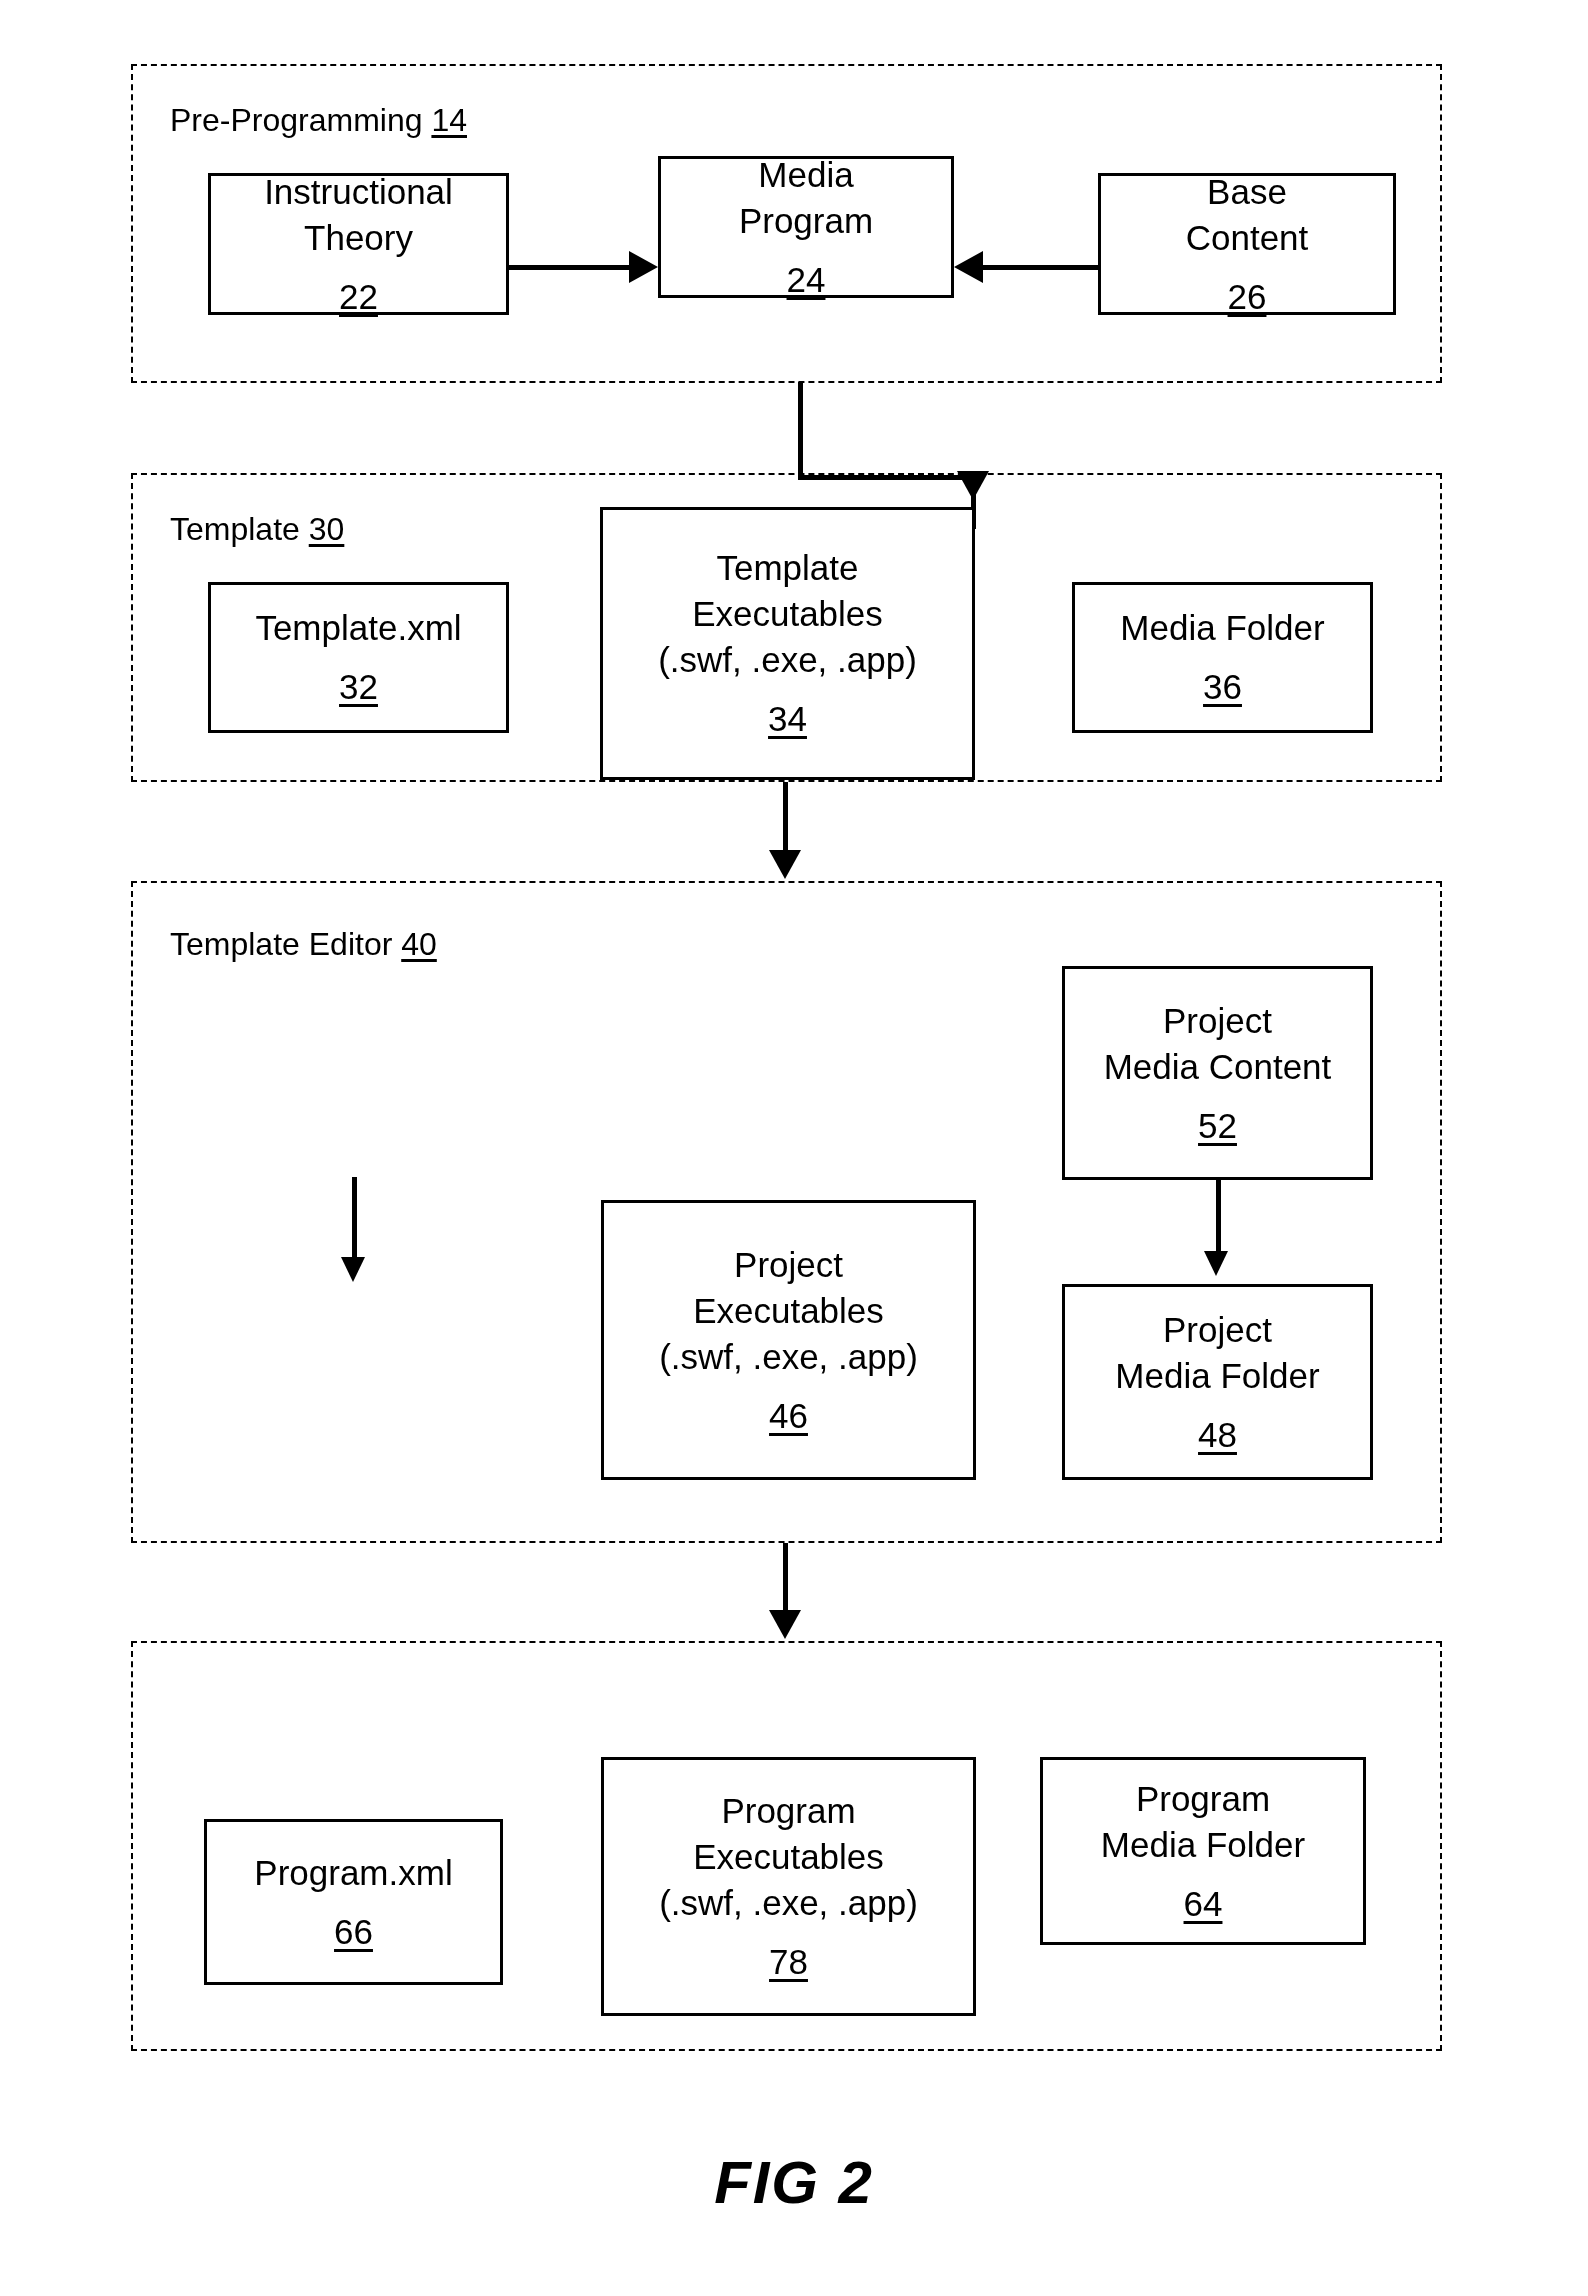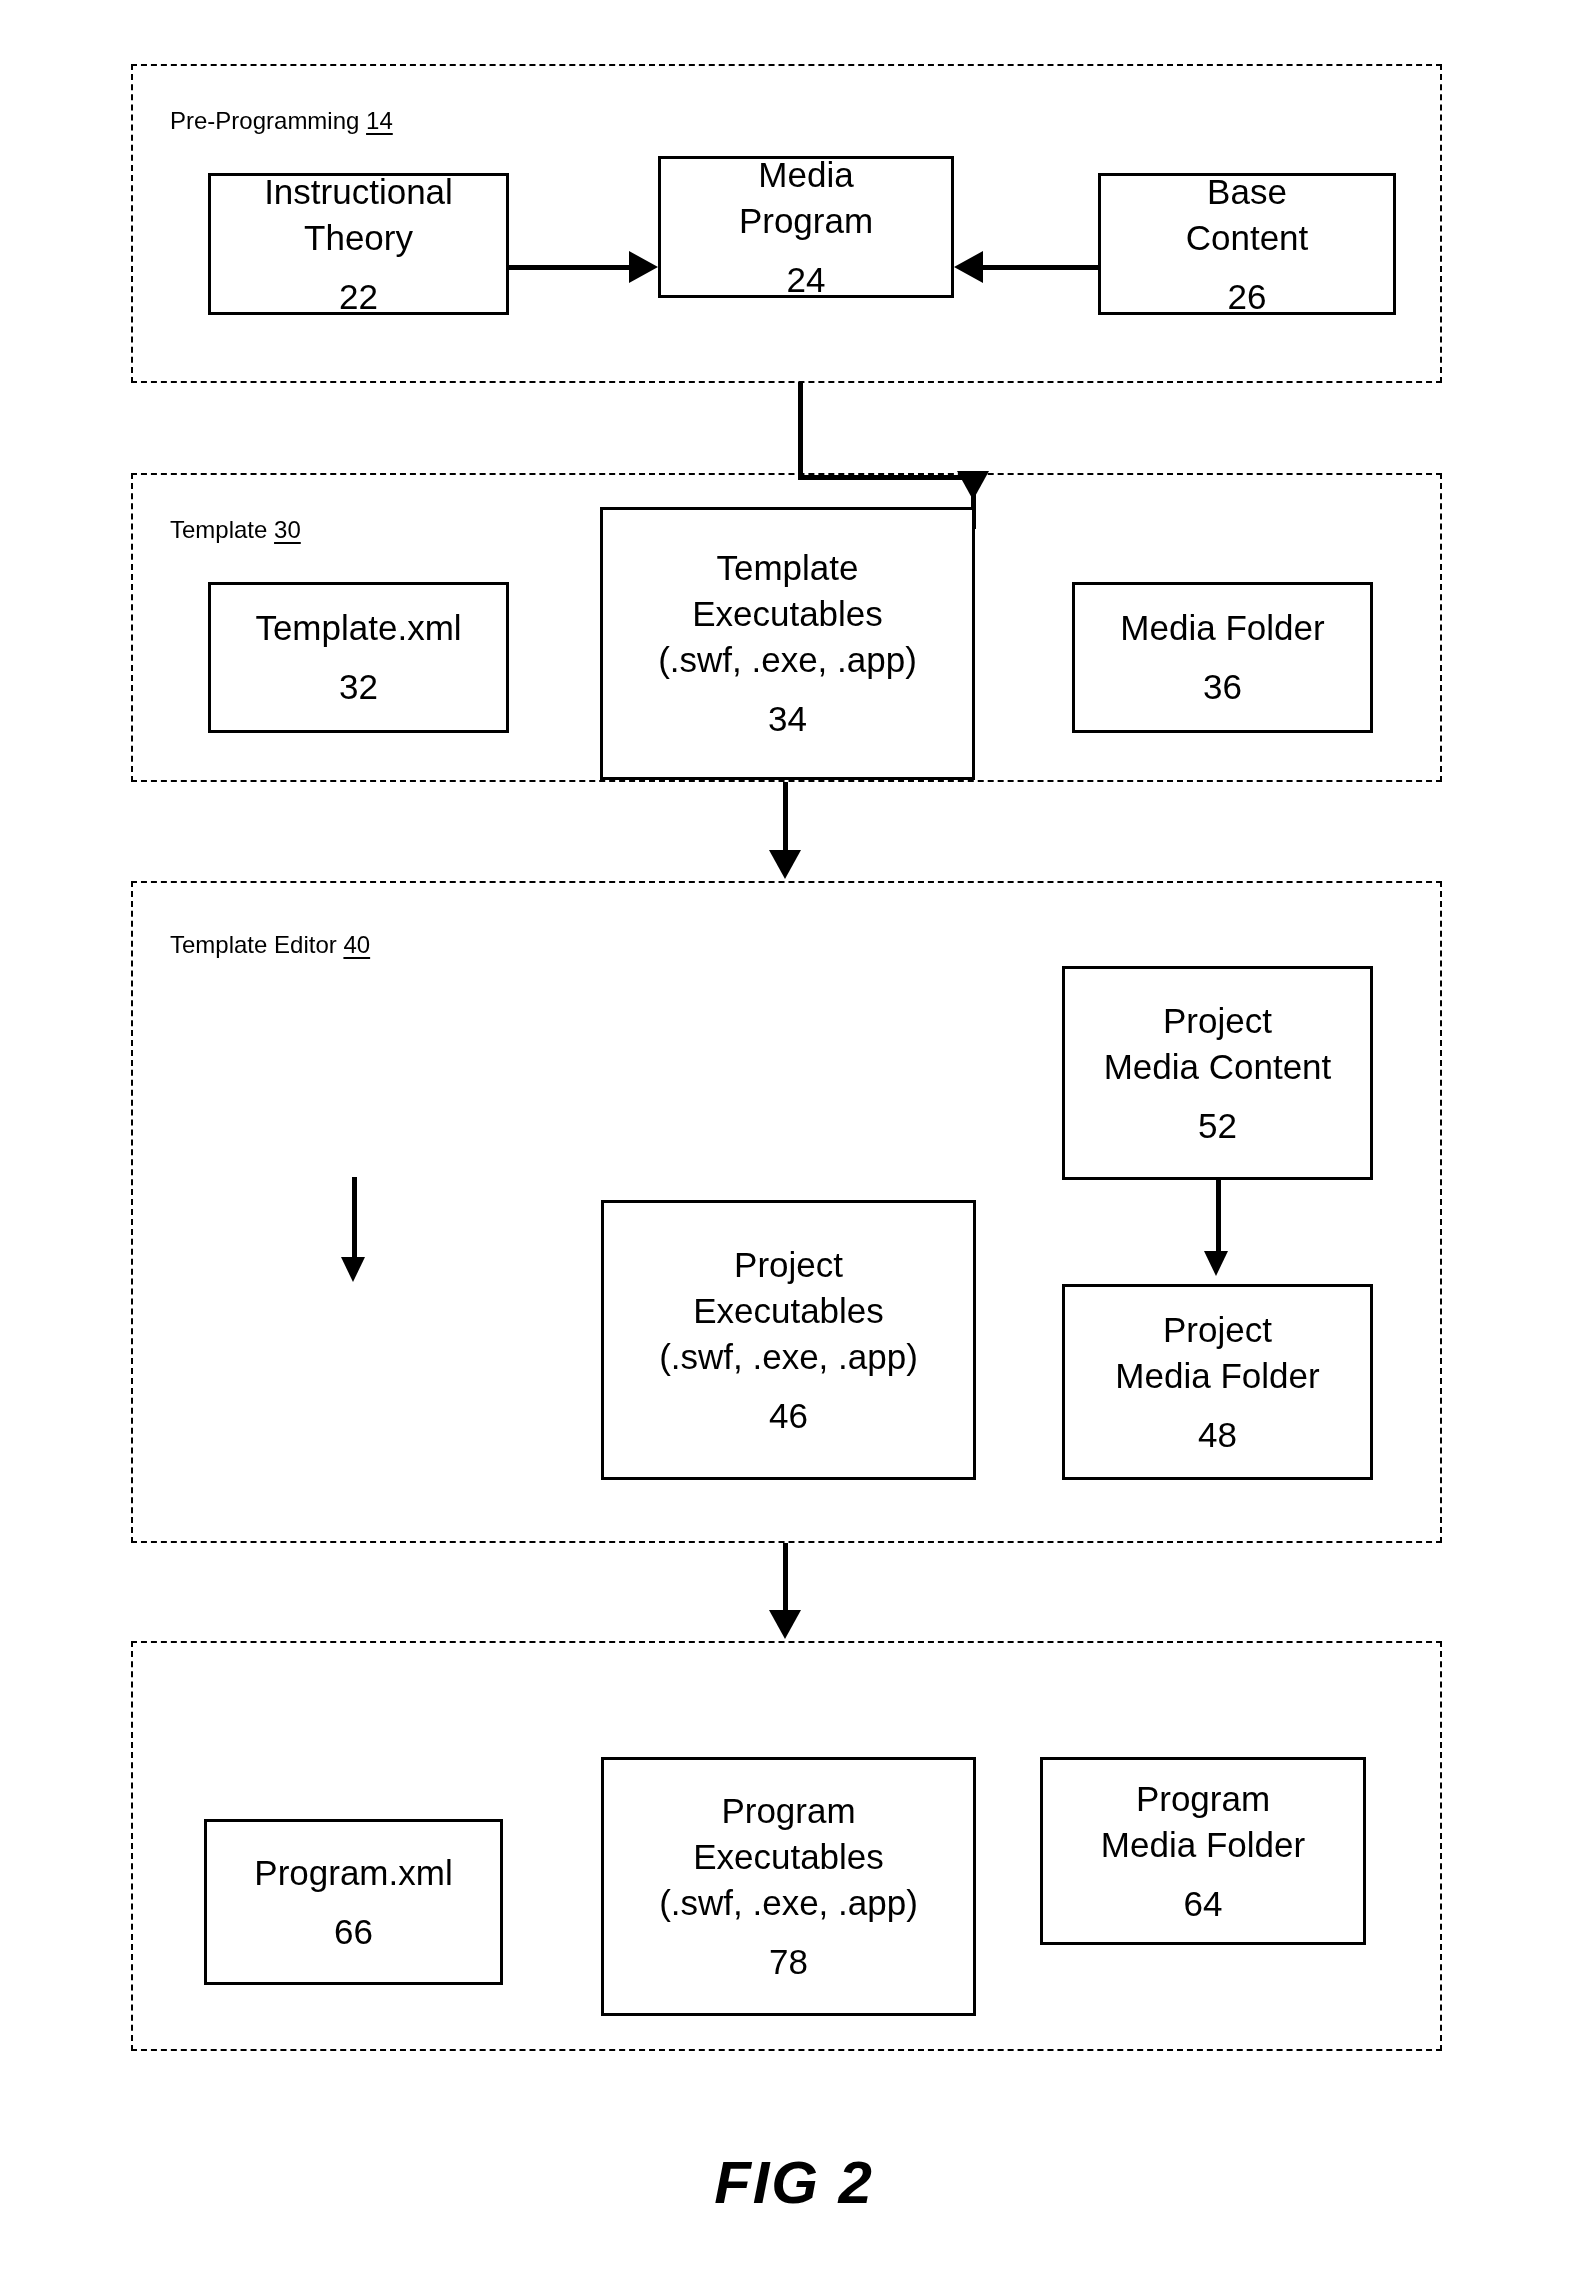--- a/index.html
+++ b/index.html
@@ -23,21 +23,21 @@
   }
   
   .group {
     position: absolute;
     border: 2.9px dashed #000000;
     box-sizing: border-box;
     background: transparent;
   }
   .group-title {
     position: absolute;
-    font-size: 24px;
+    font-size: 32px;
     line-height: 41px;
     white-space: nowrap;
     color: #000;
   }
   .group-title .ref {
     text-decoration: underline;
     text-underline-offset: 3.9px;
   }
   
   .node {
@@ -53,20 +53,21 @@
     font-size: 35px;
     line-height: 46px;
     padding: 0 3.9px;
   }
   .node .lbl {
     white-space: pre-line;
     display: block;
   }
   .node .num {
     display: block;
+    text-decoration: underline;
     text-underline-offset: 4.8px;
     margin-top: 13px;
   }
   
   .hline, .vline {
     position: absolute;
     background: #000000;
   }
   .hline { height: 4.8px; }
   .vline { width: 4.8px; }

